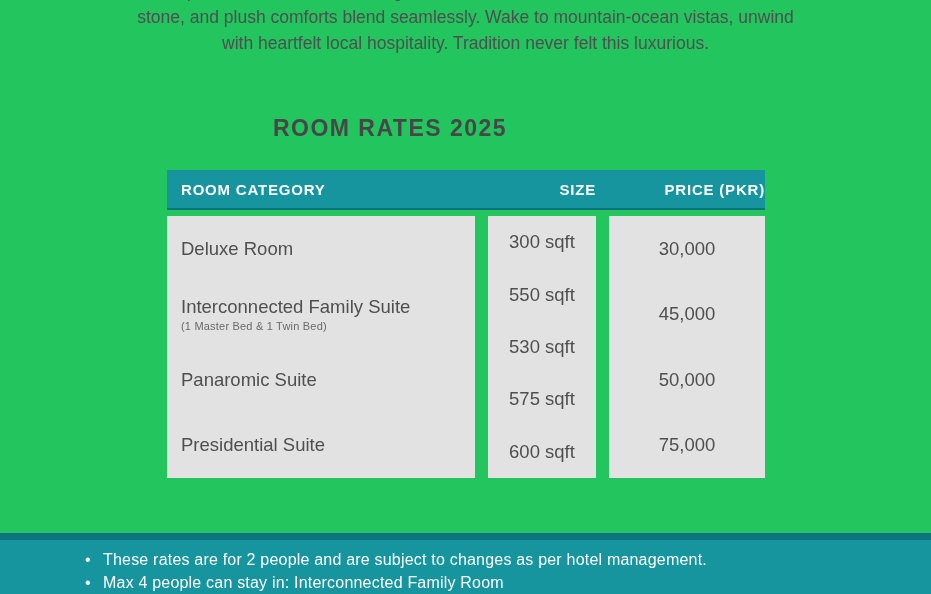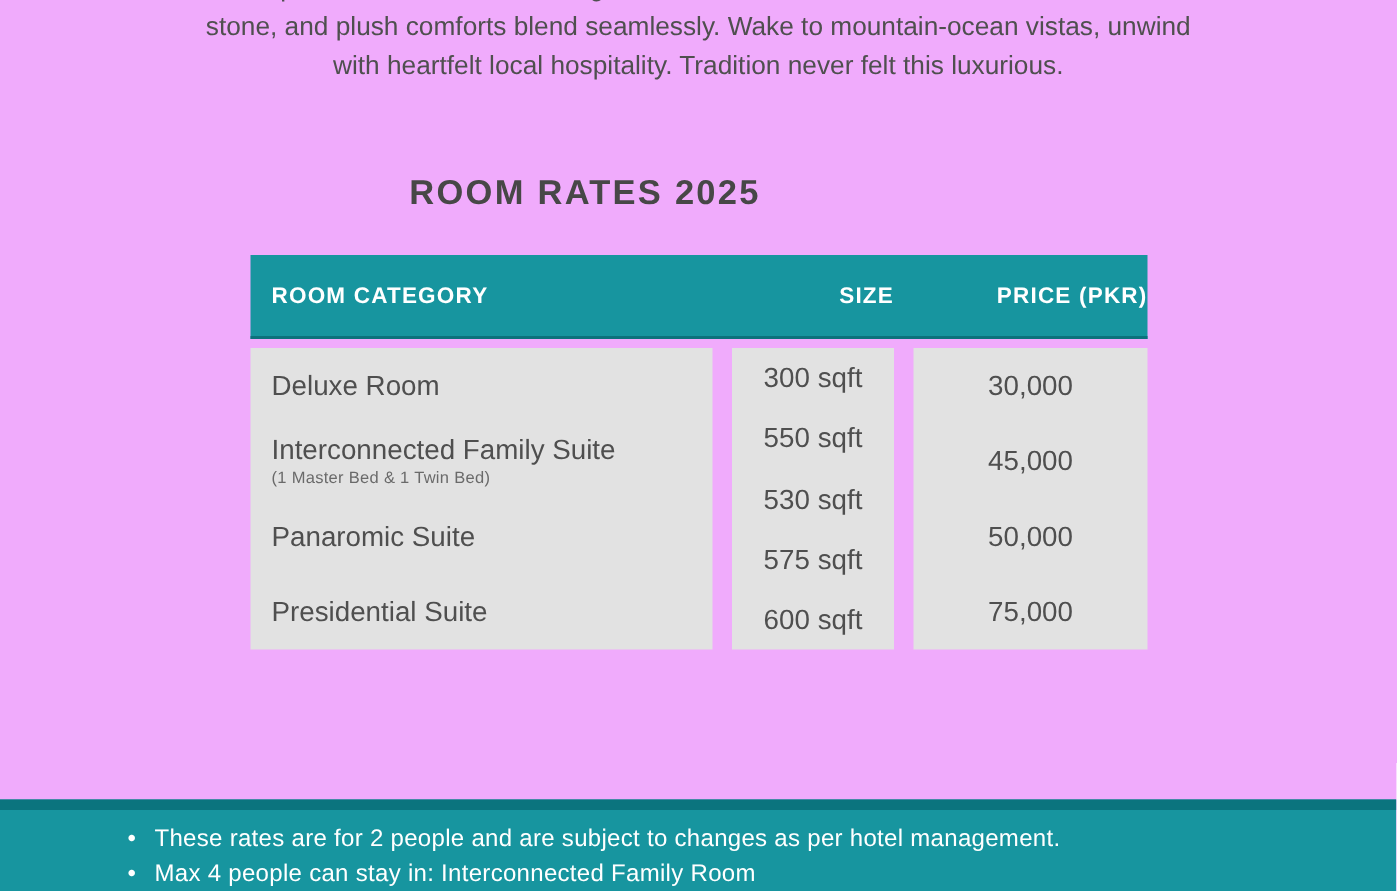--- a/index.html
+++ b/index.html
@@ -1,19 +1,19 @@
 <!DOCTYPE html>
 <html><head>
 <meta charset="utf-8">
 <style>
   * { margin:0; padding:0; box-sizing:border-box; }
   html,body { background:#ffffff; }
   .page {
     position:relative; width:931px; height:594px;
-    background:#f0abfc; overflow:hidden;
+    background:#22c55e; overflow:hidden;
     font-family:"Liberation Sans", sans-serif;
   }
 
   
   .intro {
     position:absolute; top:-22px; left:0; width:931px;
     text-align:center; color:#4f4f4f;
     font-size:17.5px; line-height:26px;
   }
 
@@ -21,29 +21,29 @@
   .table-title {
     position:absolute; top:115px; left:0; width:780px;
     text-align:center; font-size:23px; font-weight:bold;
     letter-spacing:1.5px; color:#474747;
   }
 
   
   .rates-table { position:absolute; left:167px; top:170px; width:598px; }
   .thead {
     display:grid; grid-template-columns:308px 108px 156px; column-gap:13px;
-    height:56px; background:#17959f; align-items:center;
+    height:40px; background:#17959f; align-items:center;
     border-bottom:2px solid #0c727c;
     color:#ffffff; font-weight:bold; font-size:15px; letter-spacing:0.8px;
   }
   .th-cat  { padding-left:14px; text-align:left; }
   .th-size, .th-price { text-align:right; }
 
   .tbody {
-    margin-top:6px; height:201px;
+    margin-top:6px; height:262px;
     display:grid; grid-template-columns:308px 108px 156px; column-gap:13px;
   }
   .col { background:#e2e2e2; display:flex; flex-direction:column; }
   .cell {
     flex:1; display:flex; flex-direction:column; justify-content:center;
     font-size:18.5px; color:#4f4f4f;
   }
   .cat-cell  { padding-left:14px; align-items:flex-start; }
   .mid-cell  { align-items:center; }
   .room-note { font-size:11px; color:#6a6a6a; margin-top:2px; letter-spacing:0.2px; }

